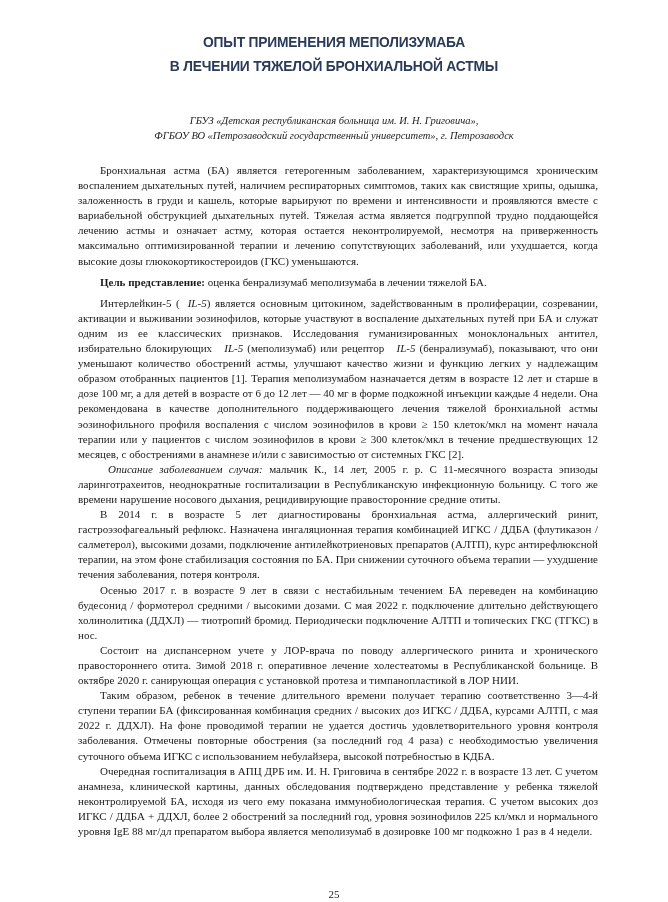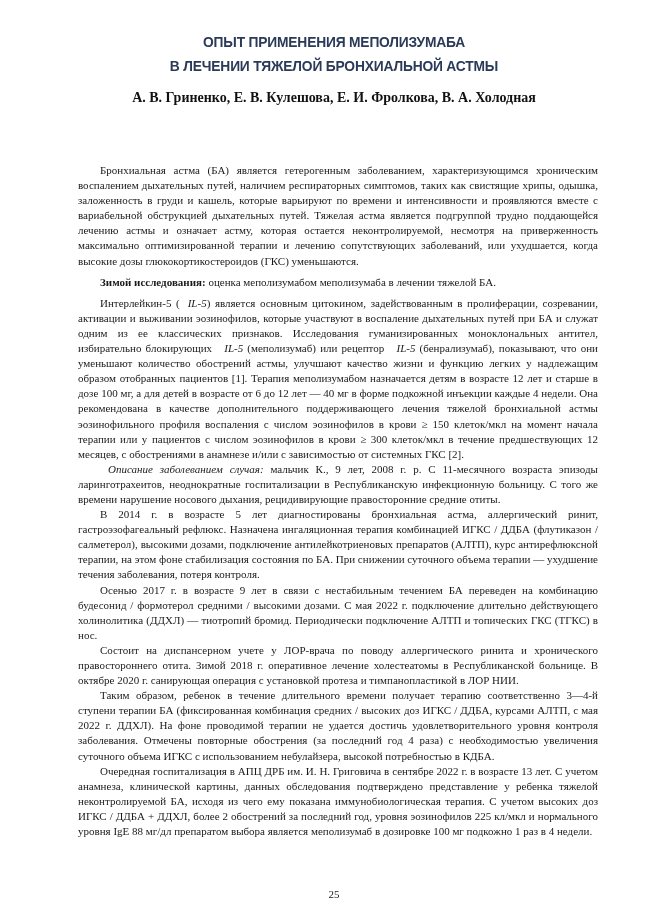--- a/index.html
+++ b/index.html
@@ -36,28 +36,31 @@
 </style>
 </head>
 <body>
 
 <div class="page">
   <div class="title">
     <div>ОПЫТ ПРИМЕНЕНИЯ МЕПОЛИЗУМАБА</div>
     <div>В ЛЕЧЕНИИ ТЯЖЕЛОЙ БРОНХИАЛЬНОЙ АСТМЫ</div>
   </div>
 
-  <div class="authors">А. В. Гриненко, Е. В. Кулешова, Е. И. Фролкова, В. А. Холодная</div>
 
+  <div class="affil">
+    <div>ГБУЗ «Детская республиканская больница им. И. Н. Григовича»,</div>
+    <div>ФГБОУ ВО «Петрозаводский государственный университет», г. Петрозаводск</div>
+  </div>
 
   <div class="body">
     <p class="indent">Бронхиальная астма (БА) является гетерогенным заболеванием, характеризующимся хроническим воспалением дыхательных путей, наличием респираторных симптомов, таких как свистящие хрипы, одышка, заложенность в груди и кашель, которые варьируют по времени и интенсивности и проявляются вместе с вариабельной обструкцией дыхательных путей. Тяжелая астма является подгруппой трудно поддающейся лечению астмы и означает астму, которая остается неконтролируемой, несмотря на приверженность максимально оптимизированной терапии и лечению сопутствующих заболеваний, или ухудшается, когда высокие дозы глюкокортикостероидов (ГКС) уменьшаются.</p>
-    <p class="indent gap"><b>Зимой исследования:</b><span> оценка меполизумабом меполизумаба в лечении тяжелой БА.</span></p>
+    <p class="indent gap"><b>Цель представление:</b><span> оценка бенрализумаб меполизумаба в лечении тяжелой БА.</span></p>
     <p class="indent"><span>Интерлейкин-5 (</span><i>IL-5</i><span>) является основным цитокином, задействованным в пролиферации, созревании, активации и выживании эозинофилов, которые участвуют в воспаление дыхательных путей при БА и служат одним из ее классических признаков. Исследования гуманизированных моноклональных антител, избирательно блокирующих </span><i>IL-5</i><span> (меполизумаб) или рецептор </span><i>IL-5</i><span> (бенрализумаб), показывают, что они уменьшают количество обострений астмы, улучшают качество жизни и функцию легких у надлежащим образом отобранных пациентов [1]. Терапия меполизумабом назначается детям в возрасте 12 лет и старше в дозе 100 мг, а для детей в возрасте от 6 до 12 лет — 40 мг в форме подкожной инъекции каждые 4 недели. Она рекомендована в качестве дополнительного поддерживающего лечения тяжелой бронхиальной астмы эозинофильного профиля воспаления с числом эозинофилов в крови ≥ 150 клеток/мкл на момент начала терапии или у пациентов с числом эозинофилов в крови ≥ 300 клеток/мкл в течение предшествующих 12 месяцев, с обострениями в анамнезе и/или с зависимостью от системных ГКС [2].</span></p>
-    <p class="indent"><i>Описание заболеванием случая:</i><span> мальчик К., 9 лет, 2008 г. р. С 11-месячного возраста эпизоды ларинготрахеитов, неоднократные госпитализации в Республиканскую инфекционную больницу. С того же времени нарушение носового дыхания, рецидивирующие правосторонние средние отиты.</span></p>
+    <p class="indent"><i>Описание заболеванием случая:</i><span> мальчик К., 14 лет, 2005 г. р. С 11-месячного возраста эпизоды ларинготрахеитов, неоднократные госпитализации в Республиканскую инфекционную больницу. С того же времени нарушение носового дыхания, рецидивирующие правосторонние средние отиты.</span></p>
     <p class="indent">В 2014 г. в возрасте 5 лет диагностированы бронхиальная астма, аллергический ринит, гастроэзофагеальный рефлюкс. Назначена ингаляционная терапия комбинацией ИГКС / ДДБА (флутиказон / салметерол), высокими дозами, подключение антилейкотриеновых препаратов (АЛТП), курс антирефлюксной терапии, на этом фоне стабилизация состояния по БА. При снижении суточного объема терапии — ухудшение течения заболевания, потеря контроля.</p>
     <p class="indent">Осенью 2017 г. в возрасте 9 лет в связи с нестабильным течением БА переведен на комбинацию будесонид / формотерол средними / высокими дозами. С мая 2022 г. подключение длительно действующего холинолитика (ДДХЛ) — тиотропий бромид. Периодически подключение АЛТП и топических ГКС (ТГКС) в нос.</p>
     <p class="indent">Состоит на диспансерном учете у ЛОР-врача по поводу аллергического ринита и хронического правостороннего отита. Зимой 2018 г. оперативное лечение холестеатомы в Республиканской больнице. В октябре 2020 г. санирующая операция с установкой протеза и тимпанопластикой в ЛОР НИИ.</p>
     <p class="indent">Таким образом, ребенок в течение длительного времени получает терапию соответственно 3—4-й ступени терапии БА (фиксированная комбинация средних / высоких доз ИГКС / ДДБА, курсами АЛТП, с мая 2022 г. ДДХЛ). На фоне проводимой терапии не удается достичь удовлетворительного уровня контроля заболевания. Отмечены повторные обострения (за последний год 4 раза) с необходимостью увеличения суточного объема ИГКС с использованием небулайзера, высокой потребностью в КДБА.</p>
     <p class="indent">Очередная госпитализация в АПЦ ДРБ им. И. Н. Григовича в сентябре 2022 г. в возрасте 13 лет. С учетом анамнеза, клинической картины, данных обследования подтверждено представление у ребенка тяжелой неконтролируемой БА, исходя из чего ему показана иммунобиологическая терапия. С учетом высоких доз ИГКС / ДДБА + ДДХЛ, более 2 обострений за последний год, уровня эозинофилов 225 кл/мкл и нормального уровня IgE 88 мг/дл препаратом выбора является меполизумаб в дозировке 100 мг подкожно 1 раз в 4 недели.</p>
   </div>
 
   <div class="page-num">25</div>
 </div>
 

